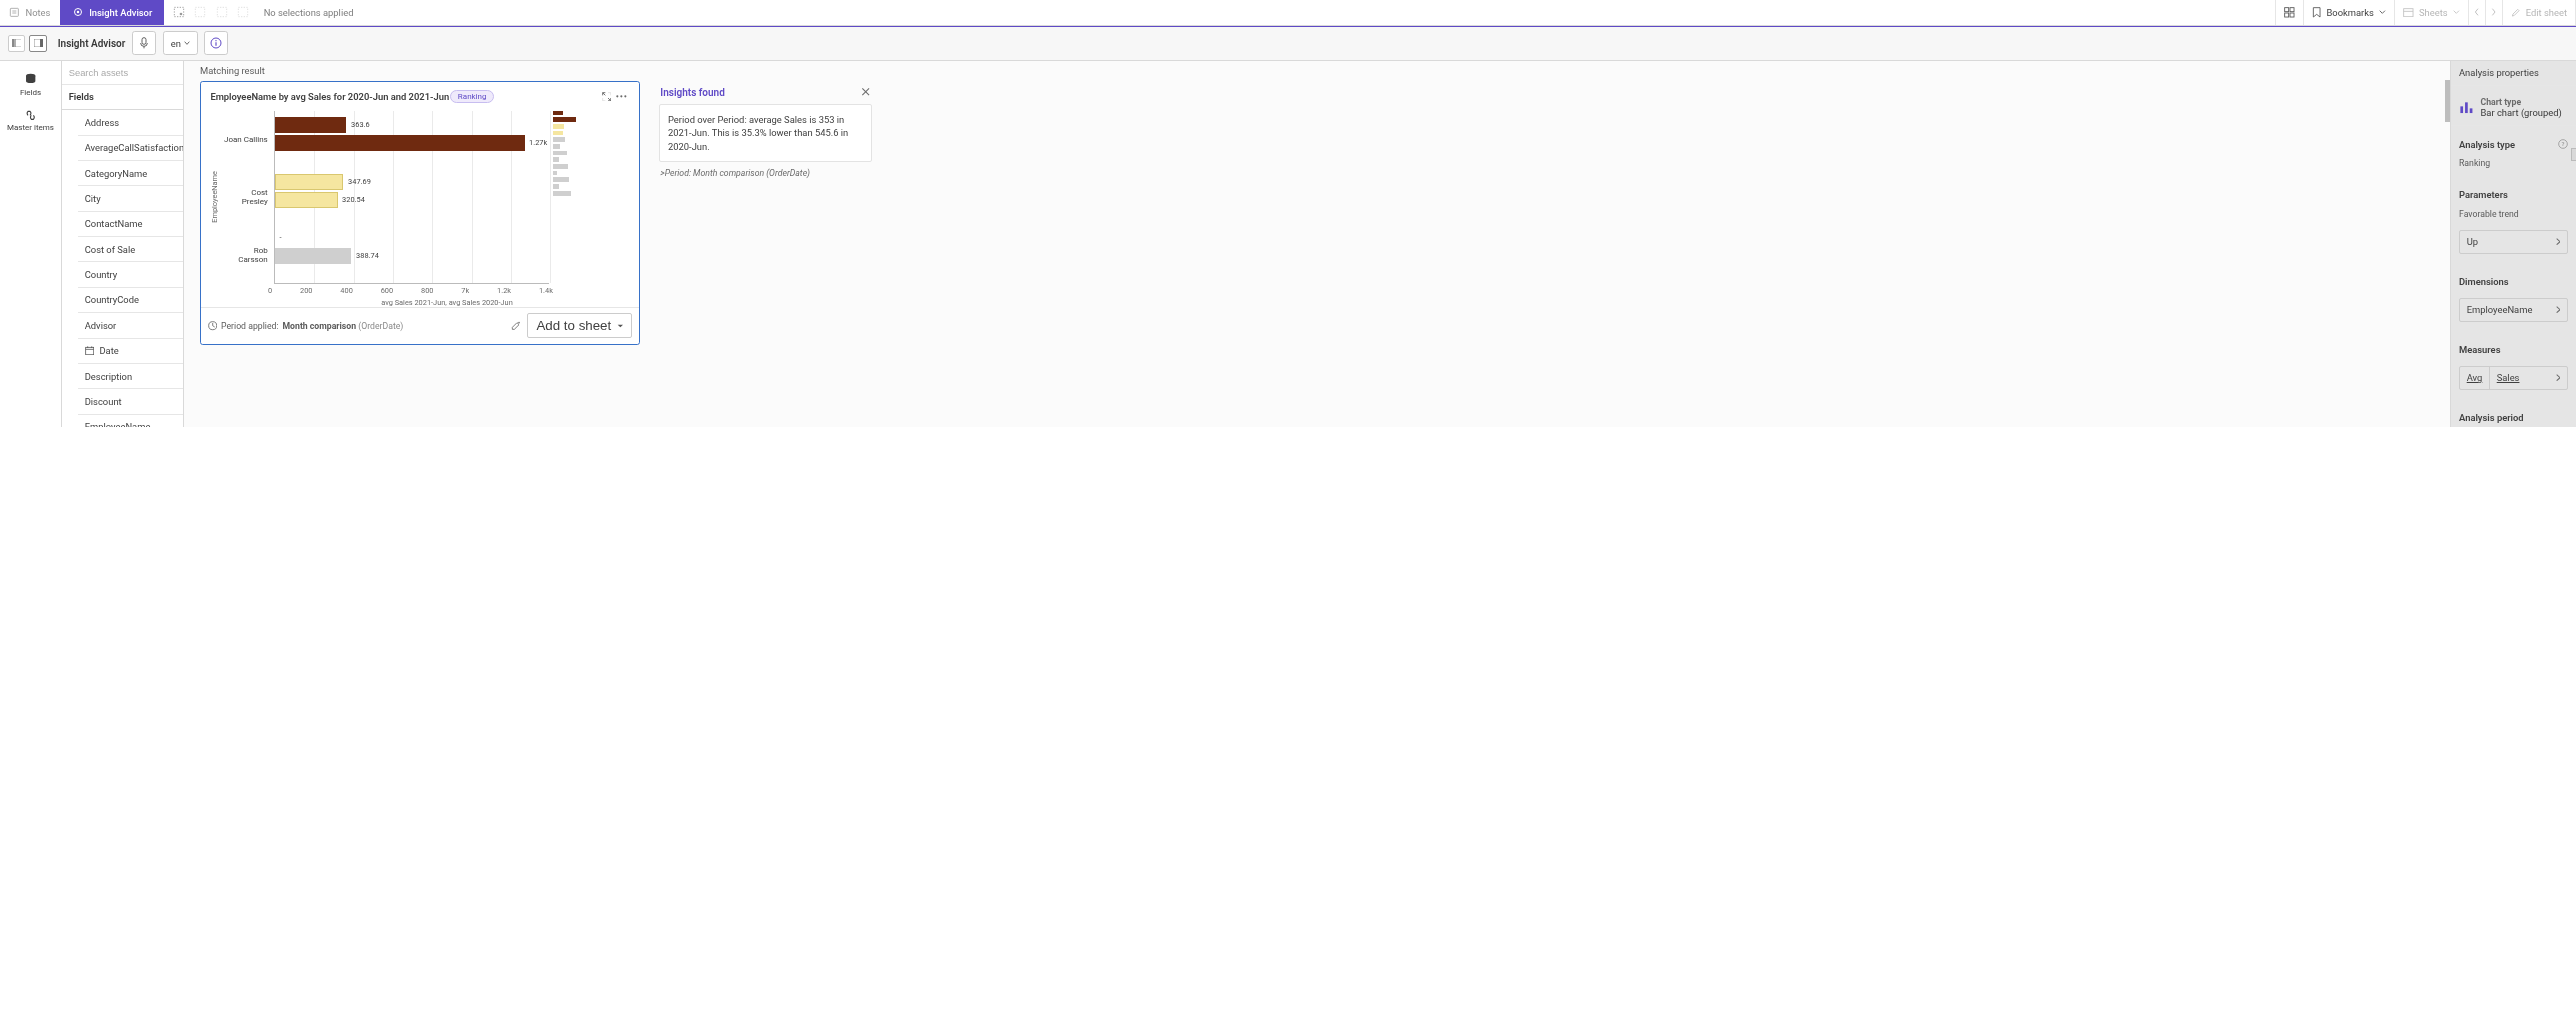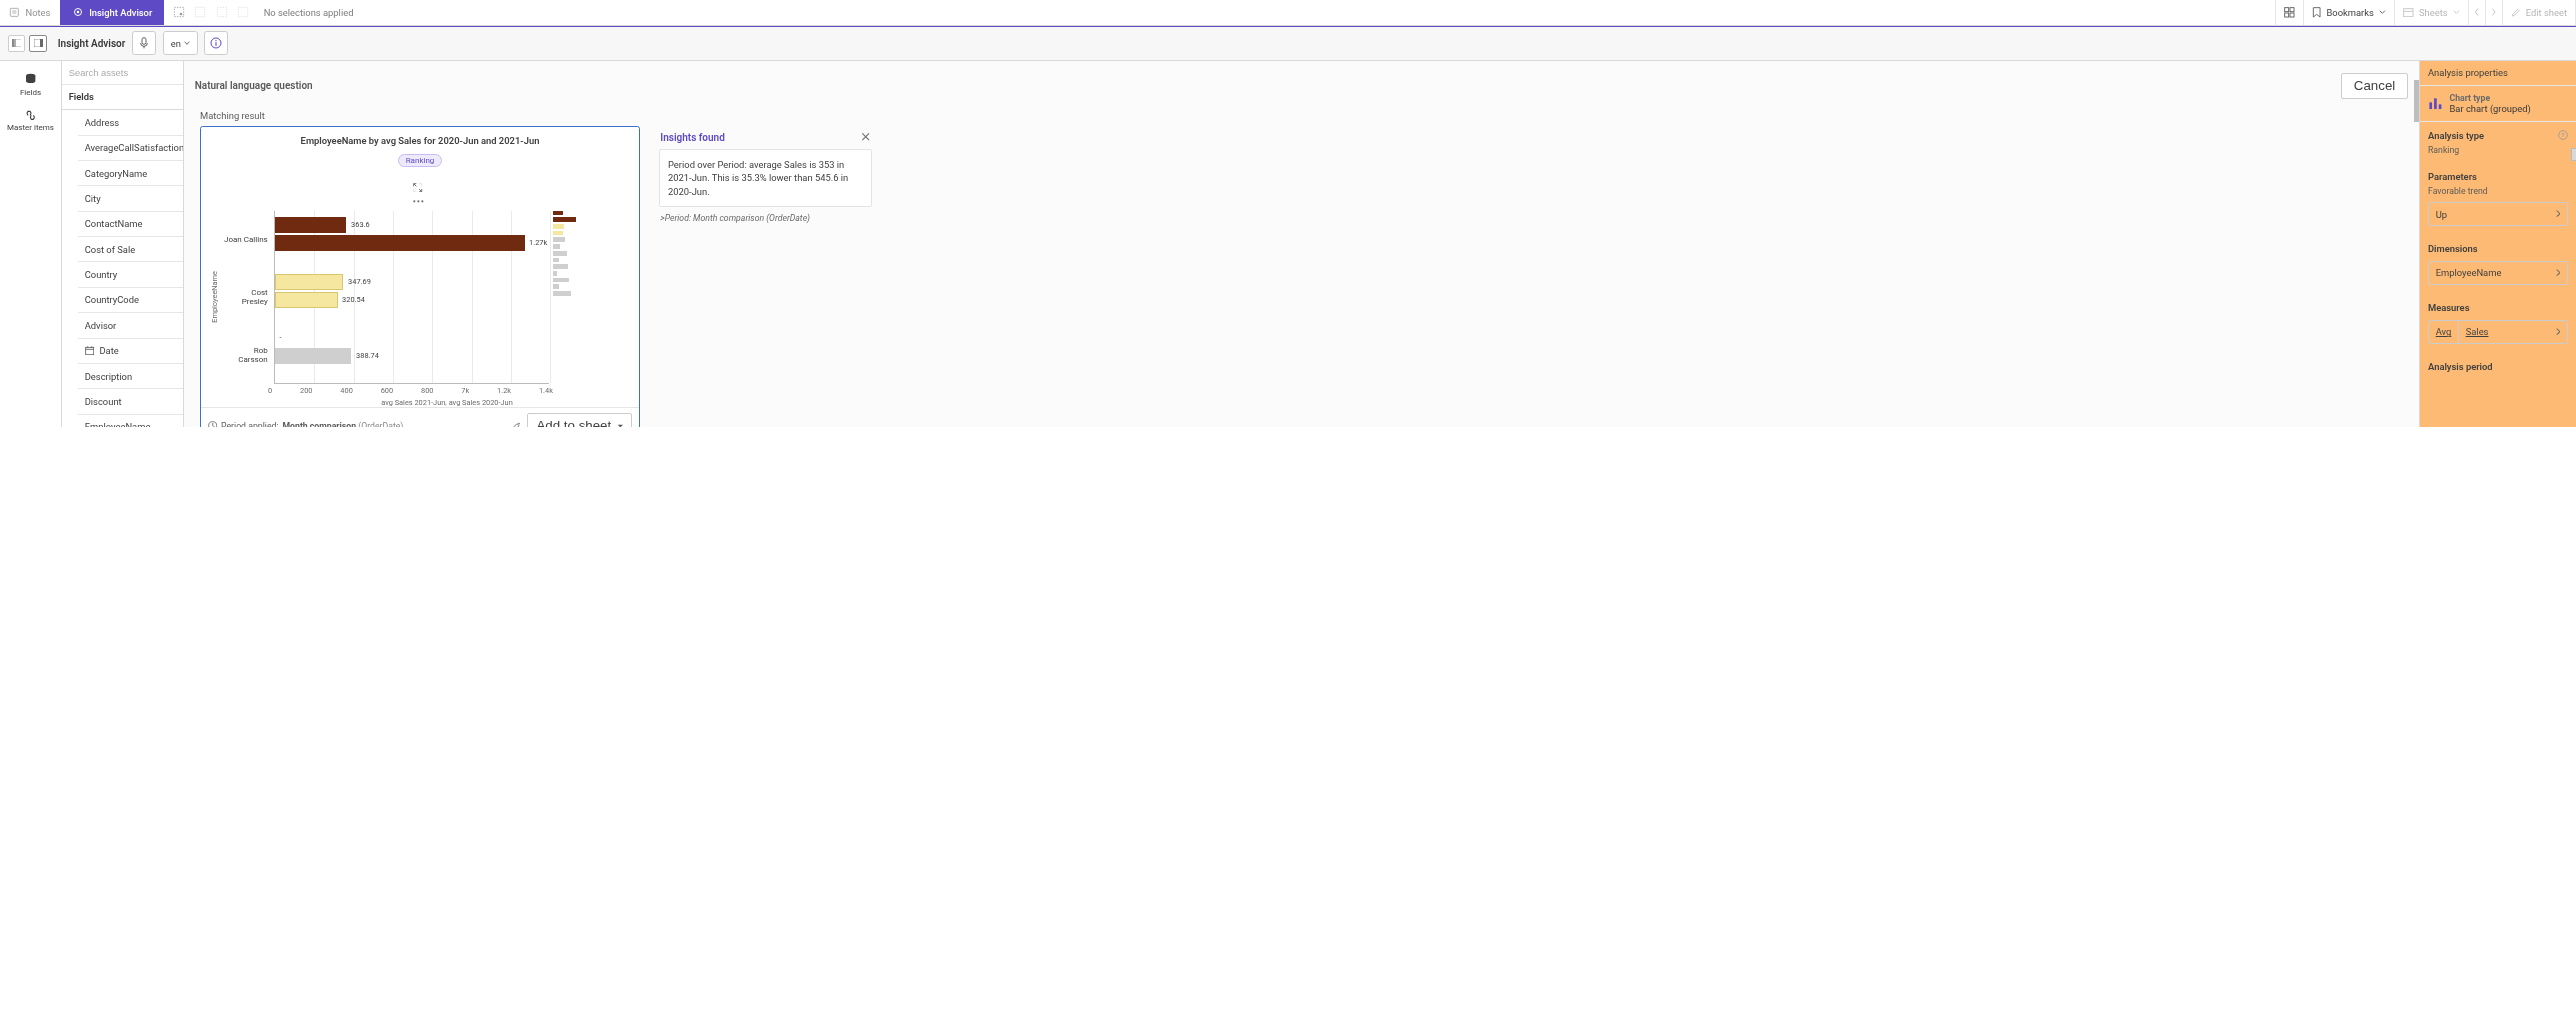--- a/index.html
+++ b/index.html
@@ -45,21 +45,21 @@
 
 .main { flex:1; display:flex; flex-direction:column; background:#fbfbfb; overflow:hidden; position:relative;}
 .main .nlq { display:flex; align-items:center; padding:12px 10.7px 6.7px; font-size:10px; font-weight:600; color:#5b5b5b;}
 .main .nlq .cancel { margin-left:auto; border:0.7px solid #ccc; border-radius:2px; padding:4.7px 12px; background:#fff; color:#404040;}
 .main .mr { padding:4px 16px 5.4px; font-size:9.4px; color:#5b5b5b;}
 .main .cols { display:flex; gap:19px; padding:0 16px 8px; flex:1; align-items:flex-start;}
 .scrolltrack { position:absolute; right:0; top:19px; width:5.4px; height:42px; background:#bdbdbd;}
 
 
 .card { width:440px; border:1.3px solid #3771c8; border-radius:2.7px; background:#fff; display:flex; flex-direction:column;}
-.card-h { display:flex; align-items:center; padding:8px 9.4px; gap:8px;flex-direction:column;}
+.card-h { display:flex; align-items:center; padding:8px 9.4px; gap:1px;}
 .card-h .ttl { font-weight:600; font-size:9.4px; color:#404040;}
 .card-h .tag { font-size:8px; color:#5f4ac6; border:0.7px solid #c7bdf0; background:#efeafb; padding:0.7px 6.7px; border-radius:6.7px;}
 .card-h .sp { flex:1;}
 .card-h .ico { color:#6b6b6b; width:13.4px; text-align:center;}
 
 .chart-area { padding:0 9.4px 2.7px; display:flex; gap:4px;}
 .chart-y { display:flex; align-items:center;}
 .chart-y .ylab { writing-mode:vertical-rl; transform:rotate(180deg); font-size:7.4px; color:#6b6b6b;}
 .chart-catlabels { display:flex; flex-direction:column; justify-content:space-around; width:47px; height:173px; text-align:right; font-size:8px; color:#404040; padding-right:2.7px;}
 .chart-catlabels div{ height:52px; display:flex; align-items:center; justify-content:flex-end;}
@@ -80,21 +80,21 @@
 
 
 .insights { flex:1; max-width:213px;}
 .insights .ih { display:flex; align-items:center; padding:5.4px 1.3px 6.7px;gap:6px; }
 .insights .ih .t { color:#5f4ac6; font-weight:600; font-size:10px;}
 .insights .ih .x { margin-left:auto; color:#6b6b6b;}
 .insights .box { border:0.7px solid #e3e3e3; border-radius:2px; background:#fff; padding:8px; font-size:9.4px; color:#404040; line-height:1.4;}
 .insights .note { font-style:italic; color:#6b6b6b; padding:6.7px 1.3px; font-size:8.7px;}
 
 
-.rpanel { width:157px; border-left:0.7px solid #d9d9d9; background:#fdba74; display:flex; flex-direction:column; font-size:9.4px;}
+.rpanel { width:126px; border-left:0.7px solid #d9d9d9; background:#e5e5e5; display:flex; flex-direction:column; font-size:9.4px;justify-content:space-between;}
 .rpanel .rp-h { padding:6.7px 8px; border-bottom:0.7px solid #e6e6e6; color:#404040;}
 .rpanel .ct { display:flex; gap:6.7px; padding:6.7px 8px; border-bottom:0.7px solid #e6e6e6; align-items:center;}
 .rpanel .ct .ci { color:#5f4ac6;}
 .rpanel .sec { padding:8px 8px 4px; font-weight:600; color:#404040; display:flex; align-items:center; gap:4px;}
 .rpanel .sub { padding:0 8px 4px; font-size:8.7px; color:#5b5b5b;}
 .rpanel .drop { margin:2.7px 8px 8px; border:0.7px solid #ccc; border-radius:2px; padding:5.4px 6.7px; display:flex; align-items:center; color:#404040;}
 .rpanel .drop .ch { margin-left:auto; color:#6b6b6b;}
 .rpanel .seg { display:flex; margin:2.7px 8px 8px; border:0.7px solid #ccc; border-radius:2px;}
 .rpanel .seg .s { padding:5.4px 6.7px; border-right:0.7px solid #ccc; color:#404040;text-decoration:underline;}
 .rpanel .seg .s:last-child { border-right:none; flex:1; display:flex; align-items:center;}
@@ -276,24 +276,20 @@
           <span>Date</span>
         </div>
         <div class="fitem">Description</div>
         <div class="fitem">Discount</div>
         <div class="fitem">EmployeeName</div>
       </div>
   </div>
 
   <div class="main">
     <div class="scrolltrack"></div>
-    <div class="nlq">
-      <span>Natural language question</span>
-      <button class="cancel">Cancel</button>
-    </div>
     <div class="mr">Matching result</div>
 
     <div class="cols">
 
       <div class="card">
         <div class="card-h">
           <span class="ttl">EmployeeName by avg Sales for 2020-Jun and 2021-Jun</span>
           <span class="tag">Ranking</span>
           <span class="sp"></span>
           <span class="ico">

